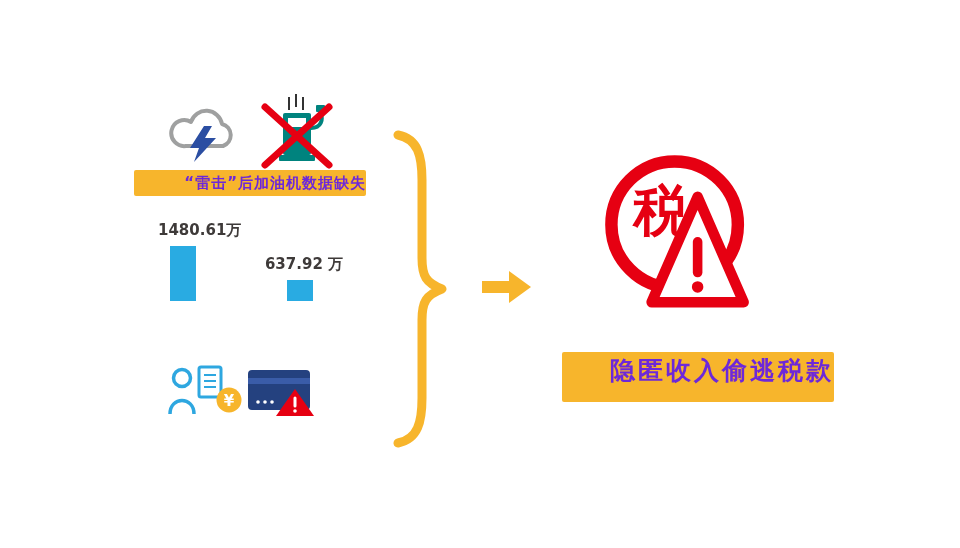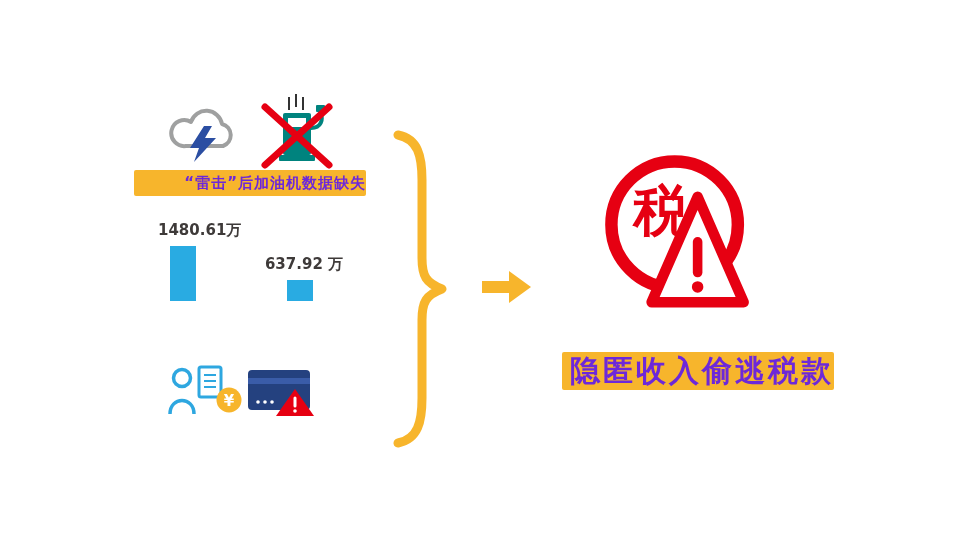--- a/index.html
+++ b/index.html
@@ -6,21 +6,21 @@
   .canvas{
     position:relative;width:960px;height:548px;background:#ffffff;overflow:hidden;
     font-family:"DejaVu Sans","Liberation Sans",sans-serif;
   }
   .abs{position:absolute;}
   .ylabel{
     position:absolute;background:#F7B52C;color:#6d28d9;font-weight:bold;
     text-align:right;white-space:nowrap;border-radius:2px;
   }
   .lbl-s{font-size:15px;height:26px;line-height:26px;letter-spacing:1px;}
-  .lbl-big{font-size:30px;height:38px;line-height:38px;letter-spacing:3px;}
+  .lbl-big{font-size:25px;height:50px;line-height:38px;letter-spacing:3px;}
   .bar-value{
     position:absolute;color:#3E3A39;font-weight:bold;font-size:15px;
     text-align:center;white-space:nowrap;
   }
   .bar{
     position:absolute;width:26px;background:#29ABE2;bottom:auto;
   }
   svg{display:block;}
 </style>
 </head>

